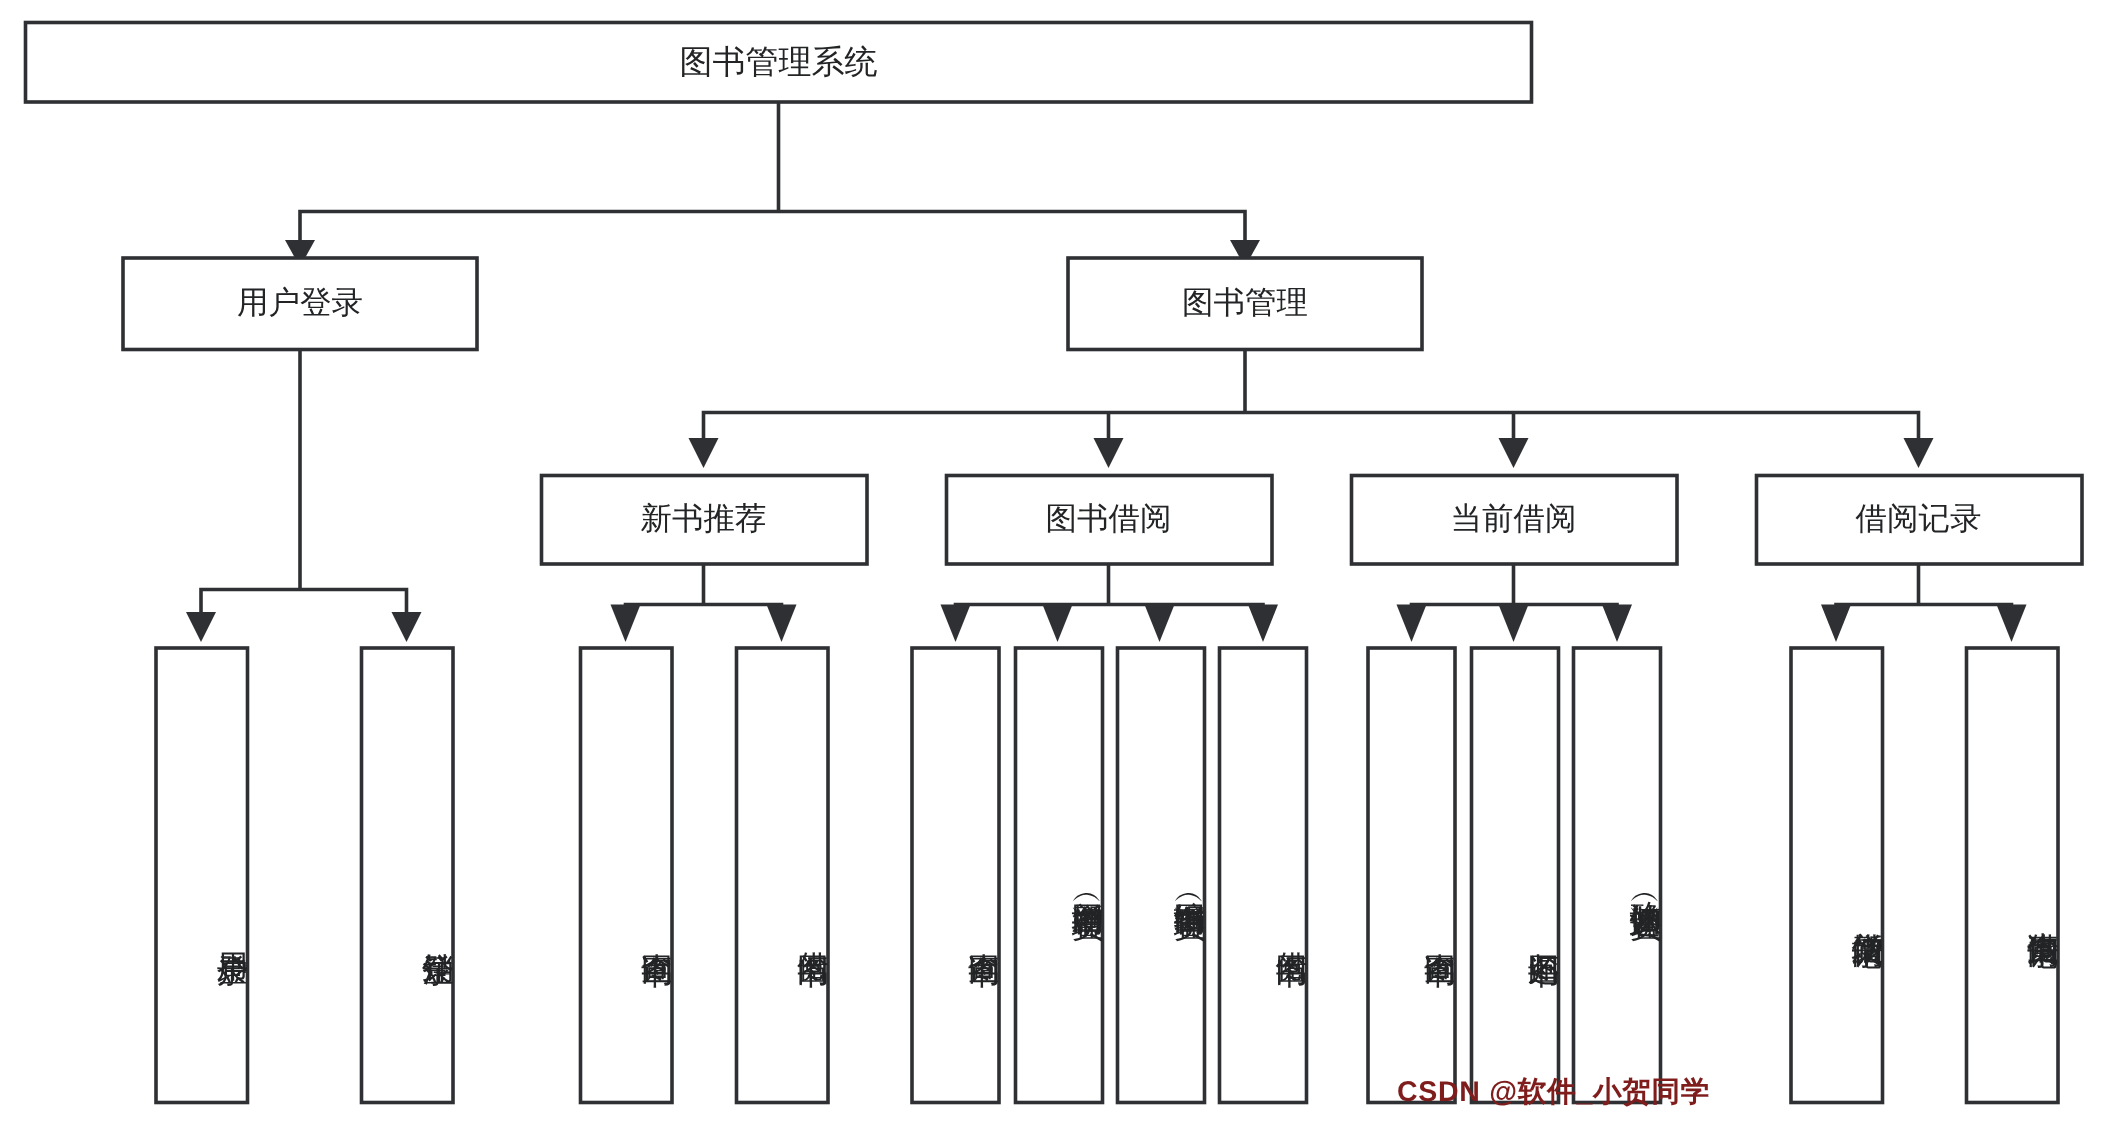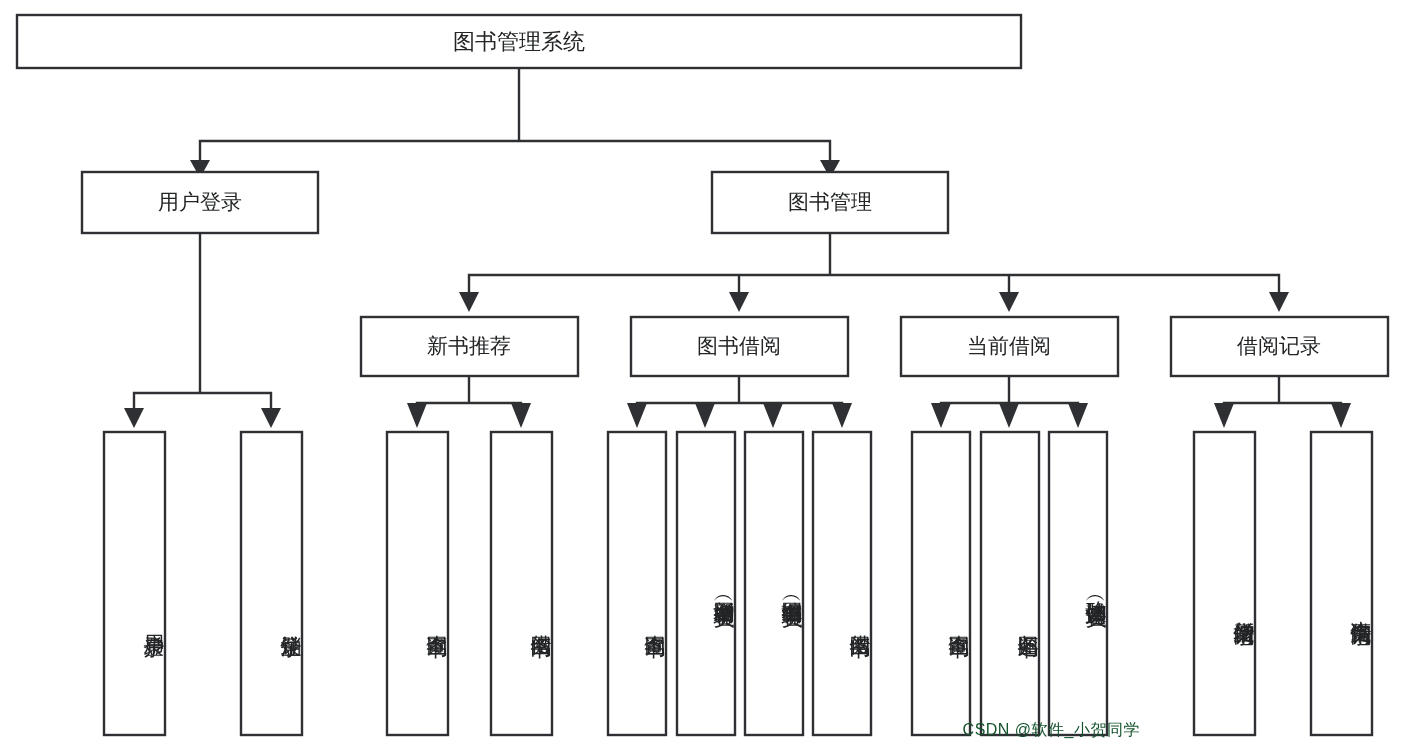--- a/index.html
+++ b/index.html
@@ -71,24 +71,25 @@
     align-items: flex-start;
     justify-content: center;
     white-space: nowrap;
     pointer-events: none;
   }
   .watermark {
     position: absolute;
     right: 8px;
     bottom: 6px;
     font-family: "Liberation Sans", "DejaVu Sans", sans-serif;
-    font-size: 16px;
-    color: #14532d;
+    font-size: 19px;
+    color: #7f1d1d;
     letter-spacing: 0.5px;
     white-space: nowrap;
+    font-weight: bold;
   }
 </style>
 </head>
 <body>
 
 <div id="diagram-root">
 
   <svg class="flow" viewBox="0 0 1405 747">
 
     <g>

